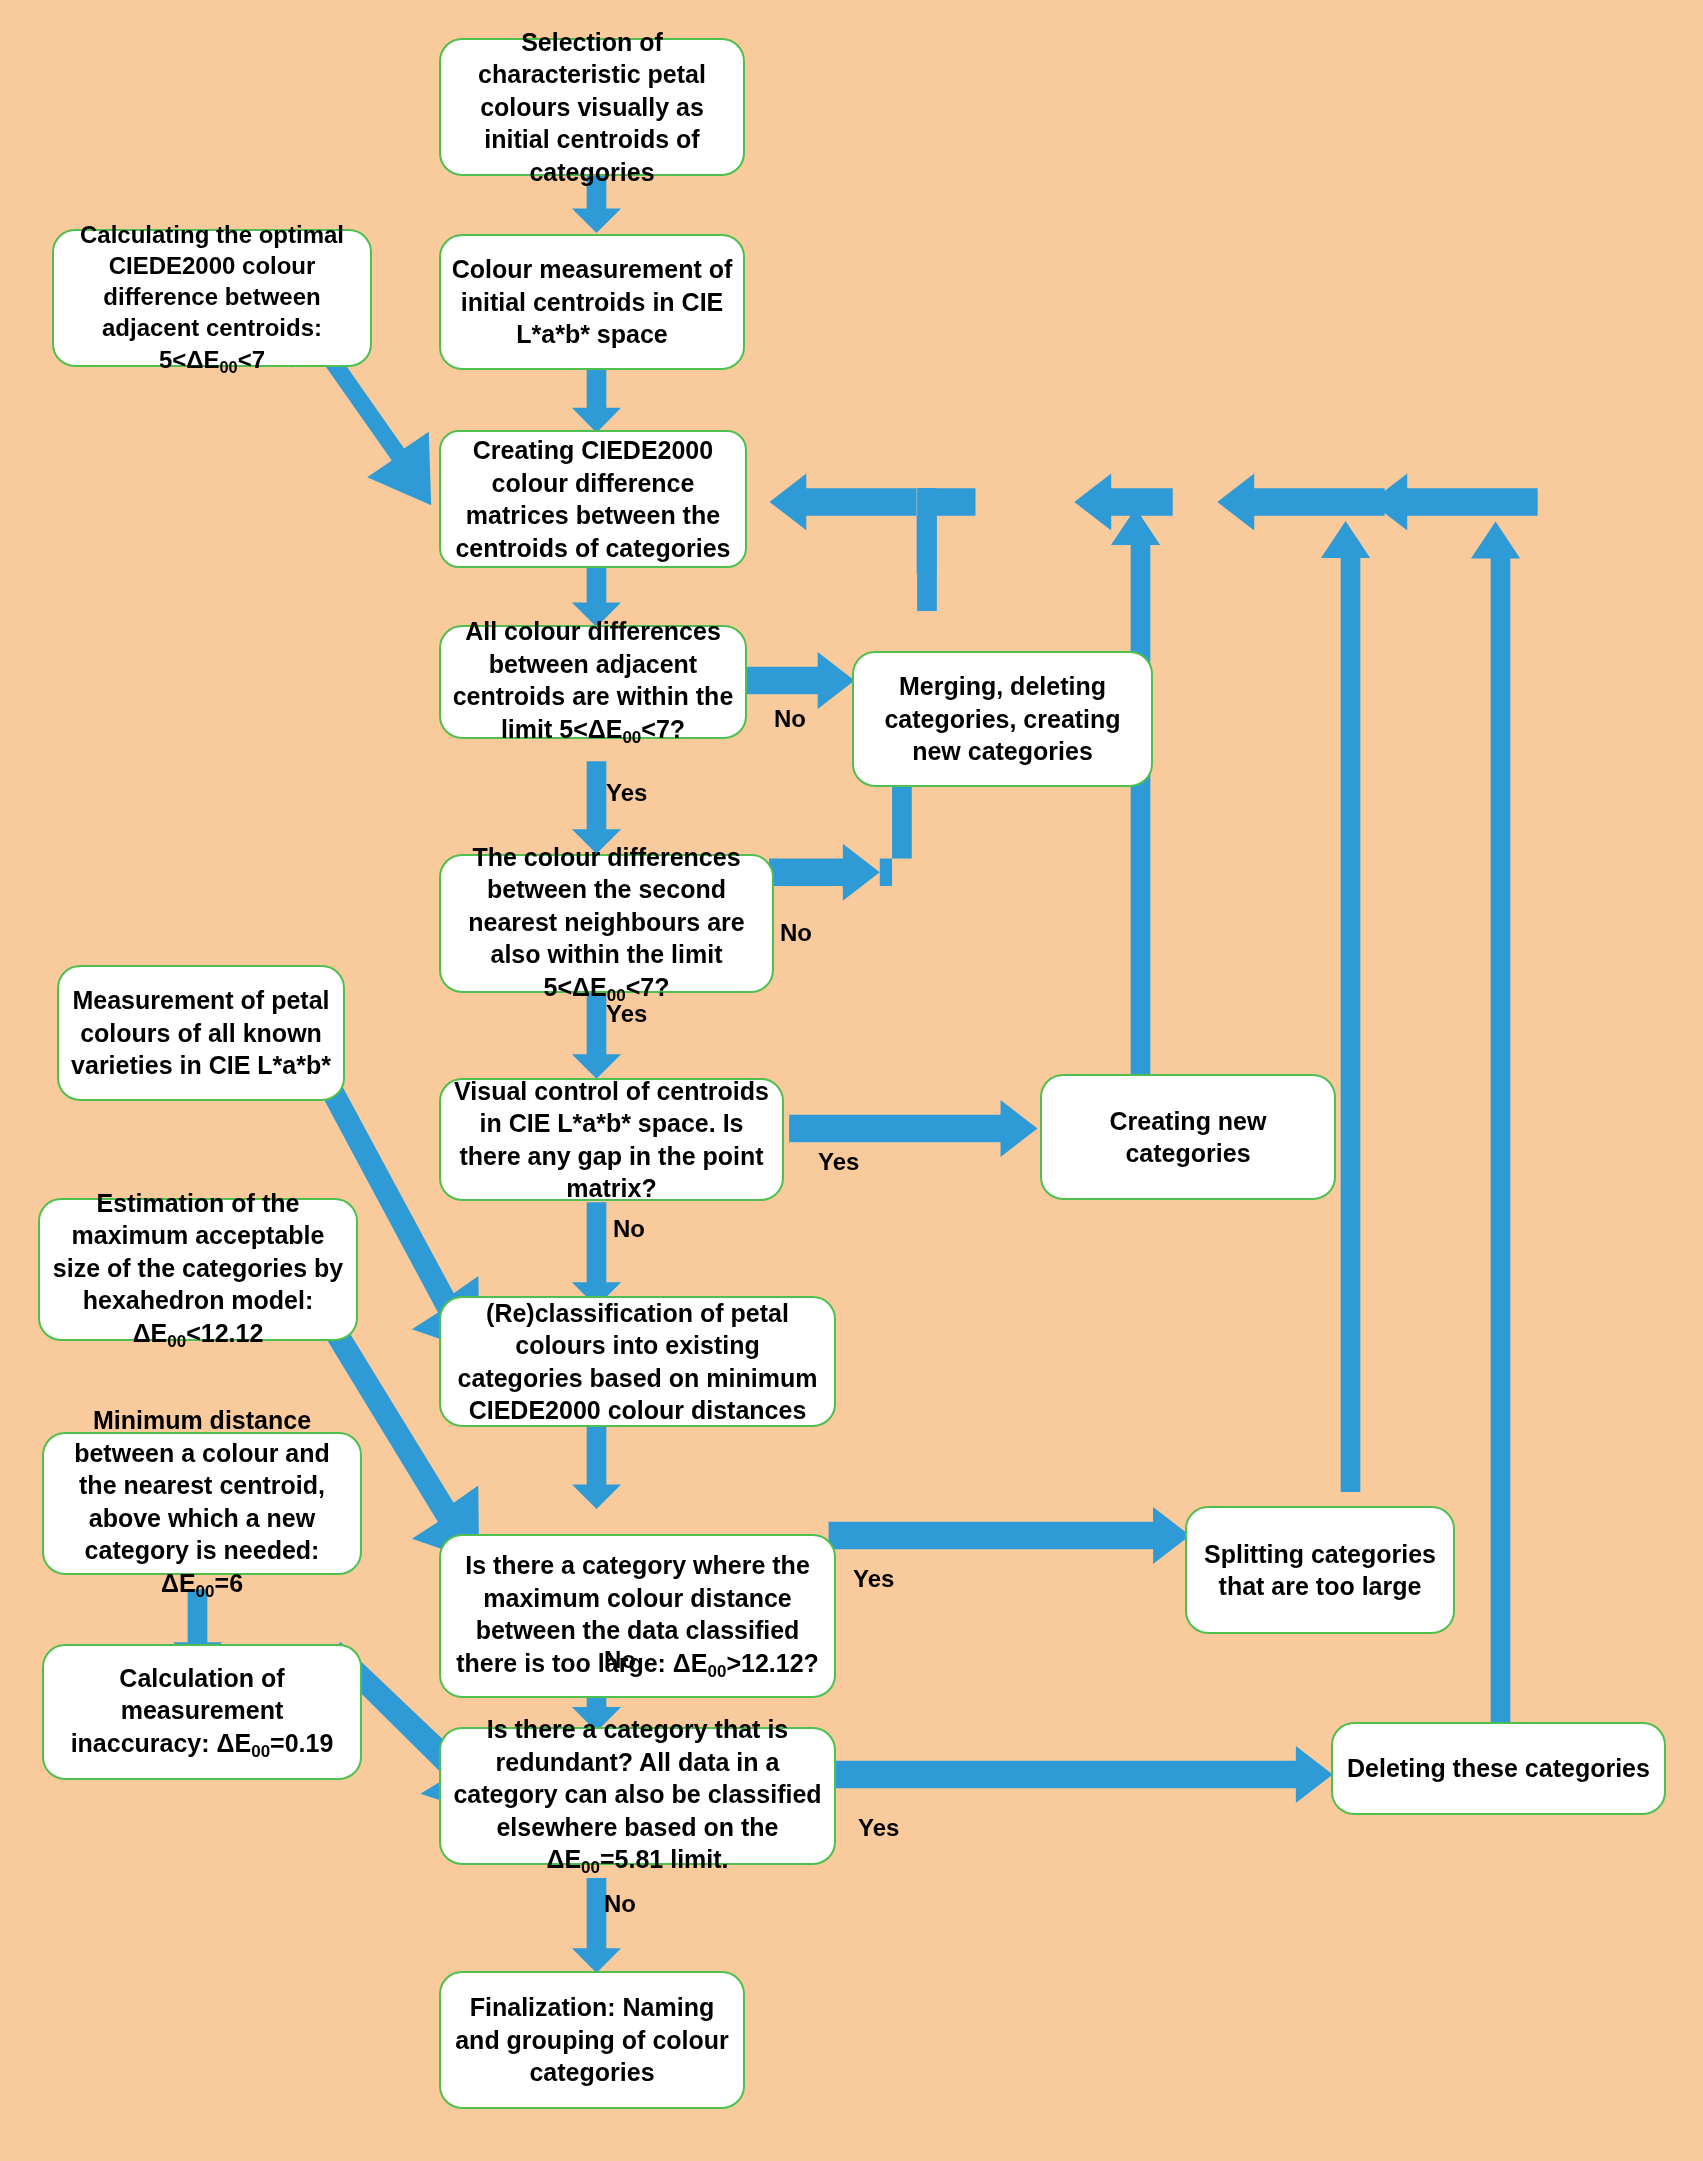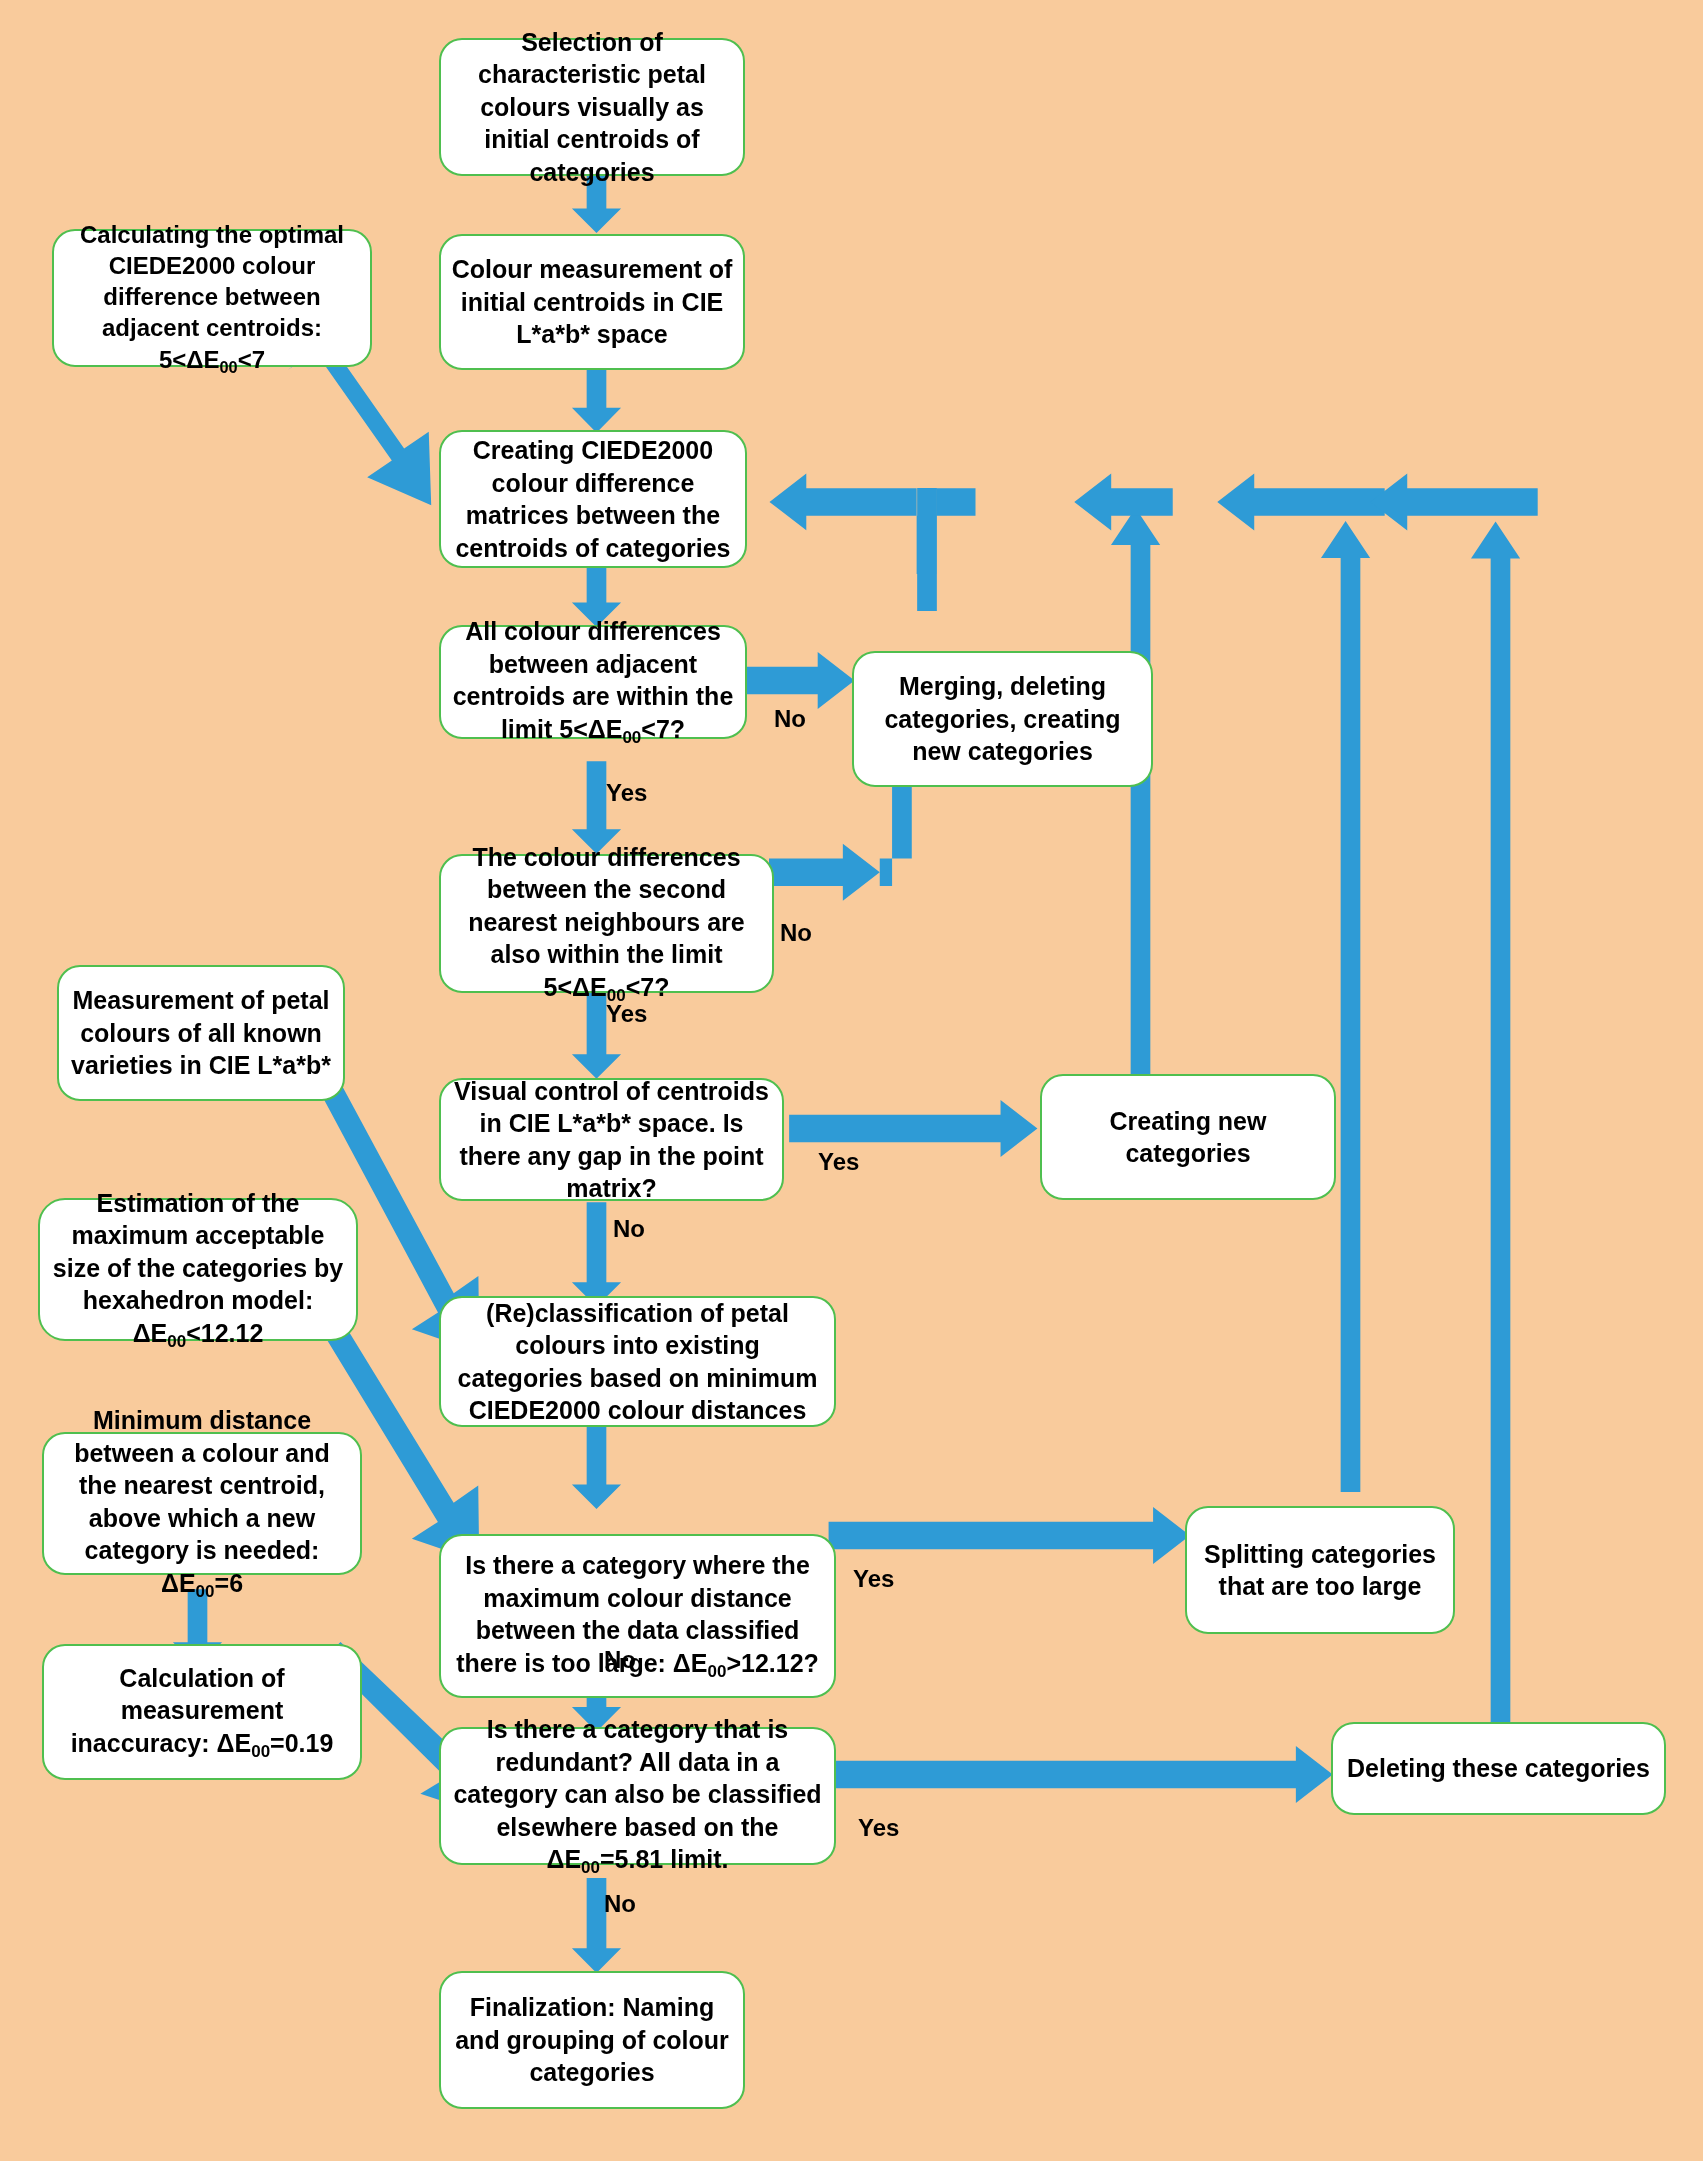--- a/index.html
+++ b/index.html
@@ -215,21 +215,21 @@
   </div>
 
   <div class="node" style="left:52px; top:229px; width:320px; height:138px; font-size:24px;">
     <span>Calculating the optimal CIEDE2000 colour difference between adjacent centroids: 5&lt;ΔE<sub>00</sub>&lt;7</span>
   </div>
 
   <div class="node" style="left:439px; top:234px; width:306px; height:136px;">
     <span>Colour measurement of initial centroids in CIE L*a*b* space</span>
   </div>
 
-  <div class="node" style="left:439px; top:430px; width:308px; height:138px;">
+  <div class="node" style="left:439px; top:430px; width:308px; height:138px;border-radius:20px;">
     <span>Creating CIEDE2000 colour difference matrices between the centroids of categories</span>
   </div>
 
   <div class="node" style="left:439px; top:625px; width:308px; height:114px;">
     <span>All colour differences between adjacent centroids are within the limit 5&lt;ΔE<sub>00</sub>&lt;7?</span>
   </div>
 
   <div class="node" style="left:852px; top:627px; width:301px; height:136px;margin-top:24px;">
     <span>Merging, deleting categories, creating new categories</span>
   </div>
@@ -243,21 +243,21 @@
   </div>
 
   <div class="node" style="left:439px; top:1078px; width:345px; height:123px;">
     <span>Visual control of centroids in CIE L*a*b* space. Is there any gap in the point matrix?</span>
   </div>
 
   <div class="node" style="left:1040px; top:1074px; width:296px; height:126px;">
     <span>Creating new categories</span>
   </div>
 
-  <div class="node" style="left:38px; top:1198px; width:320px; height:143px;border-radius:27px;">
+  <div class="node" style="left:38px; top:1198px; width:320px; height:143px;">
     <span>Estimation of the maximum acceptable size of the categories by hexahedron model: ΔE<sub>00</sub>&lt;12.12</span>
   </div>
 
   <div class="node" style="left:439px; top:1296px; width:397px; height:131px;">
     <span>(Re)classification of petal colours into existing categories based on minimum CIEDE2000 colour distances</span>
   </div>
 
   <div class="node" style="left:42px; top:1432px; width:320px; height:143px;">
     <span>Minimum distance between a colour and the nearest centroid, above which a new category is needed: ΔE<sub>00</sub>=6</span>
   </div>

